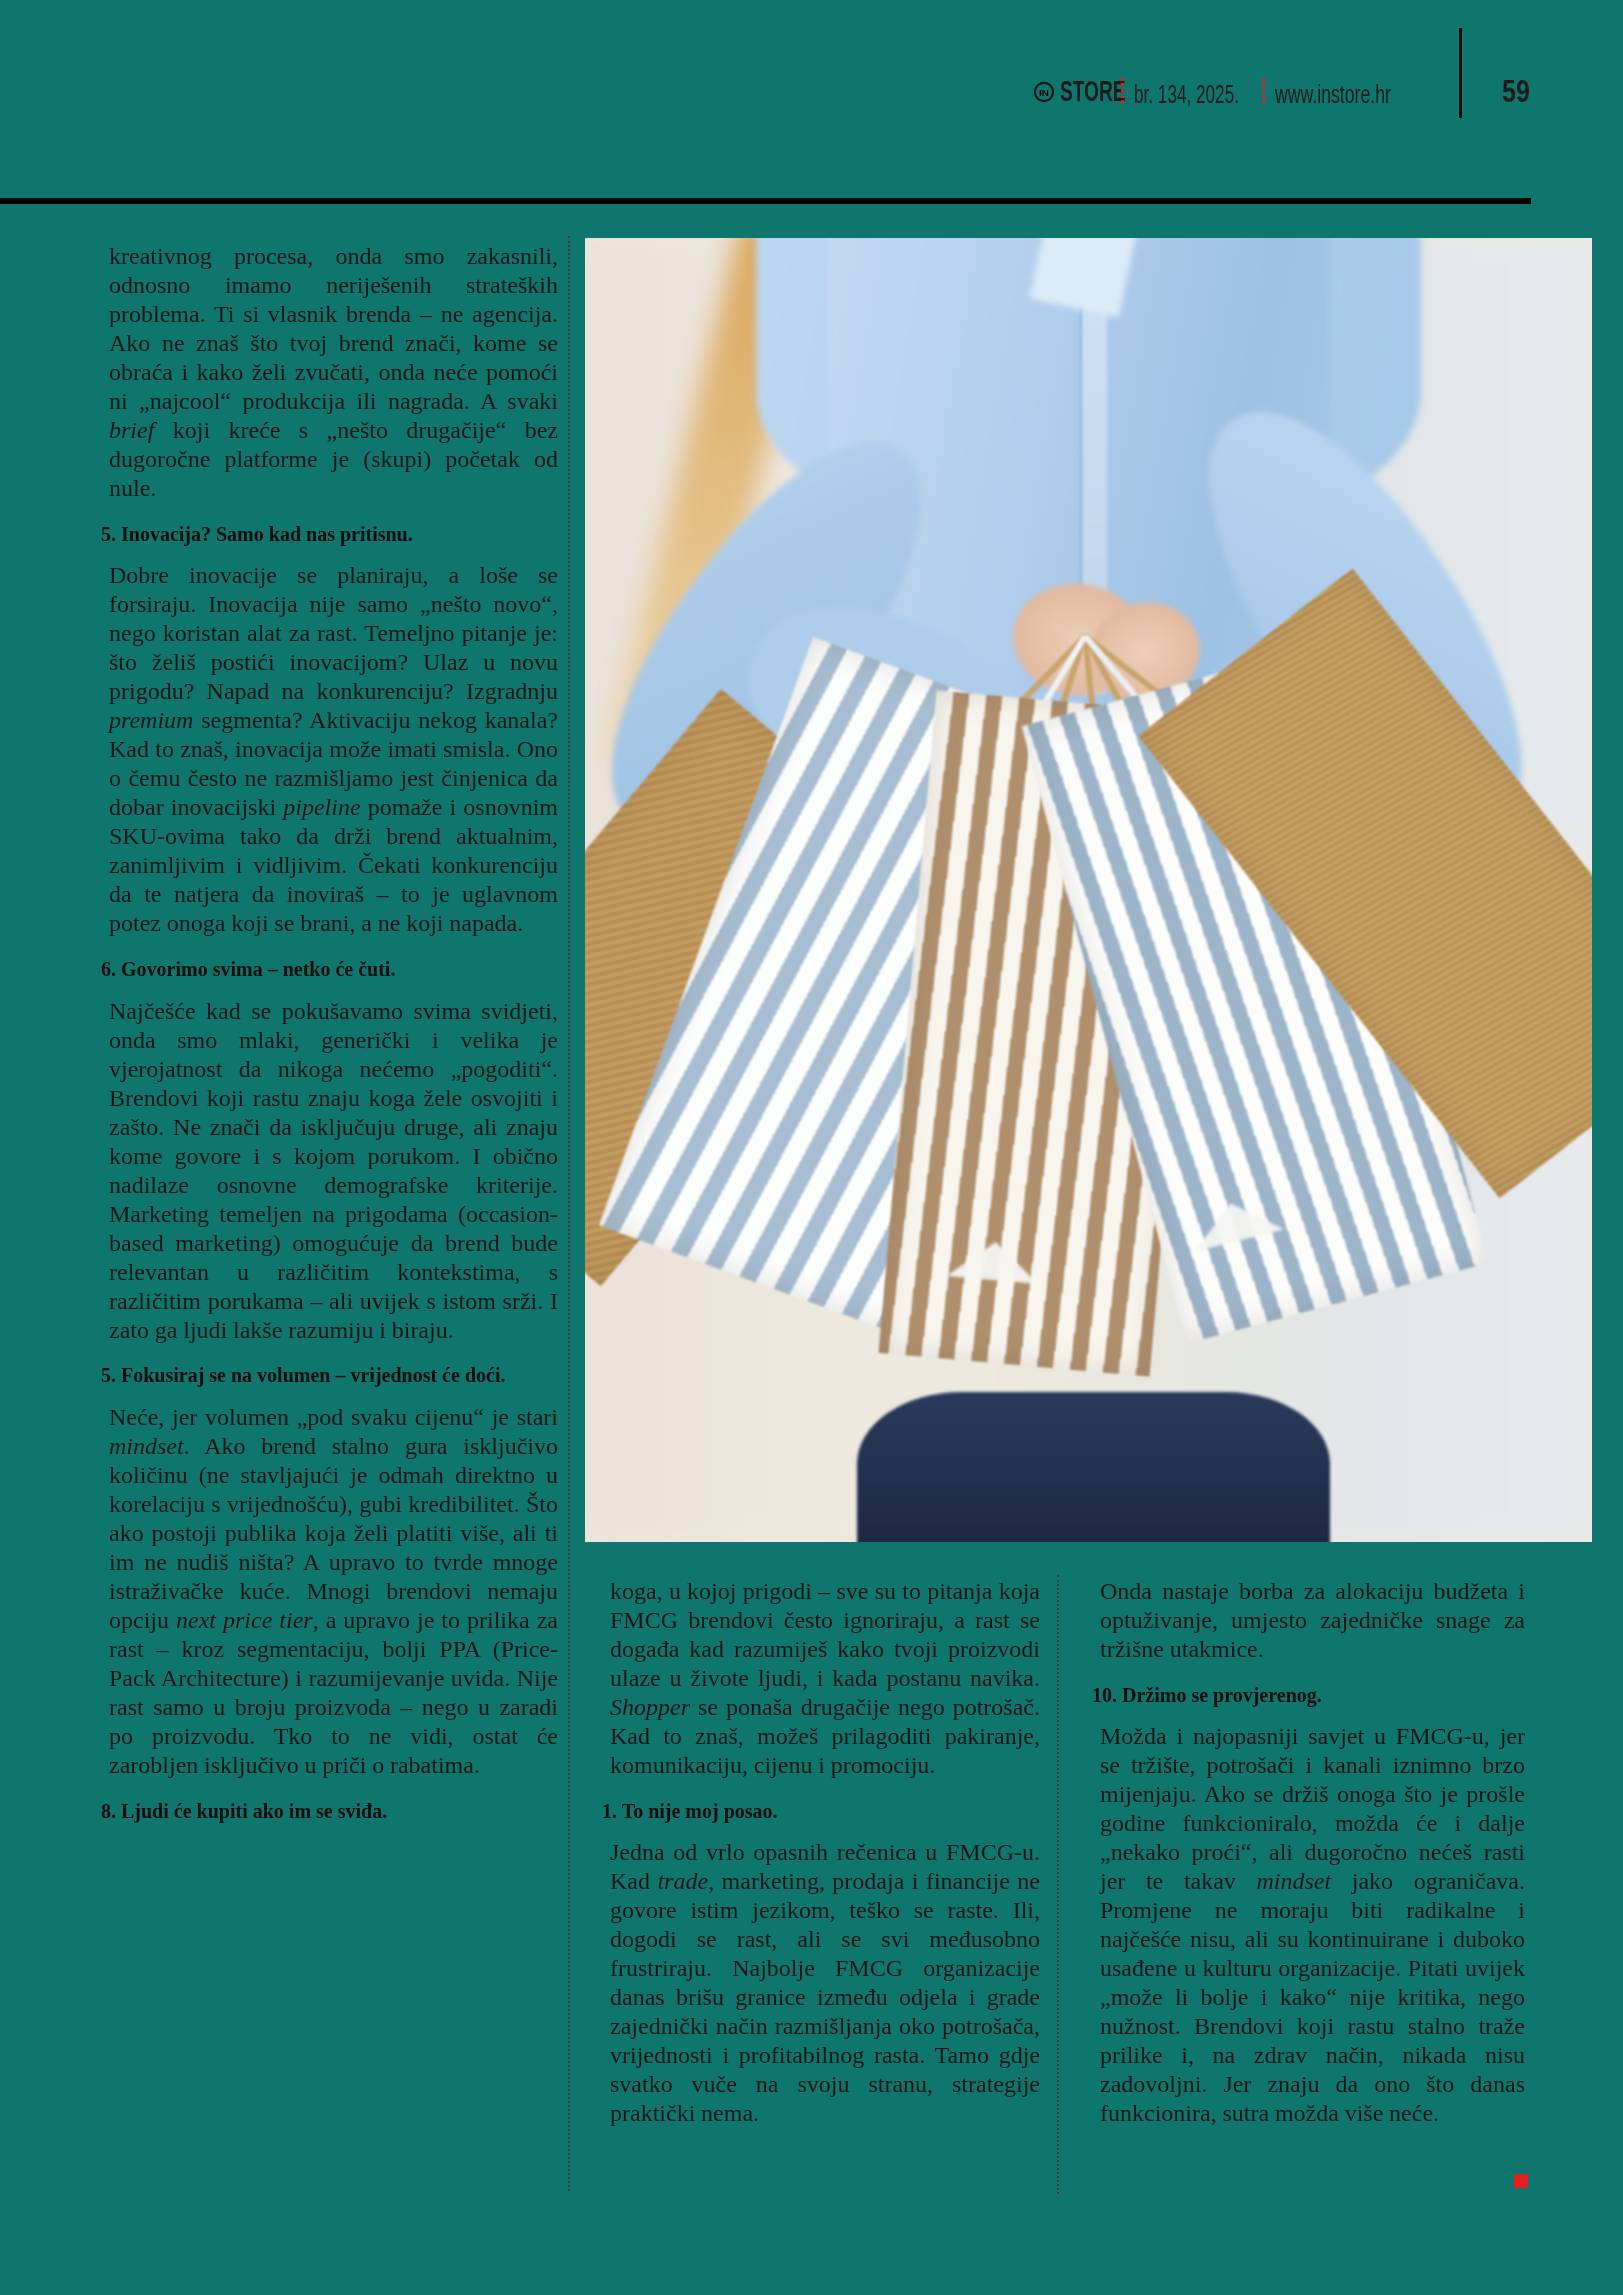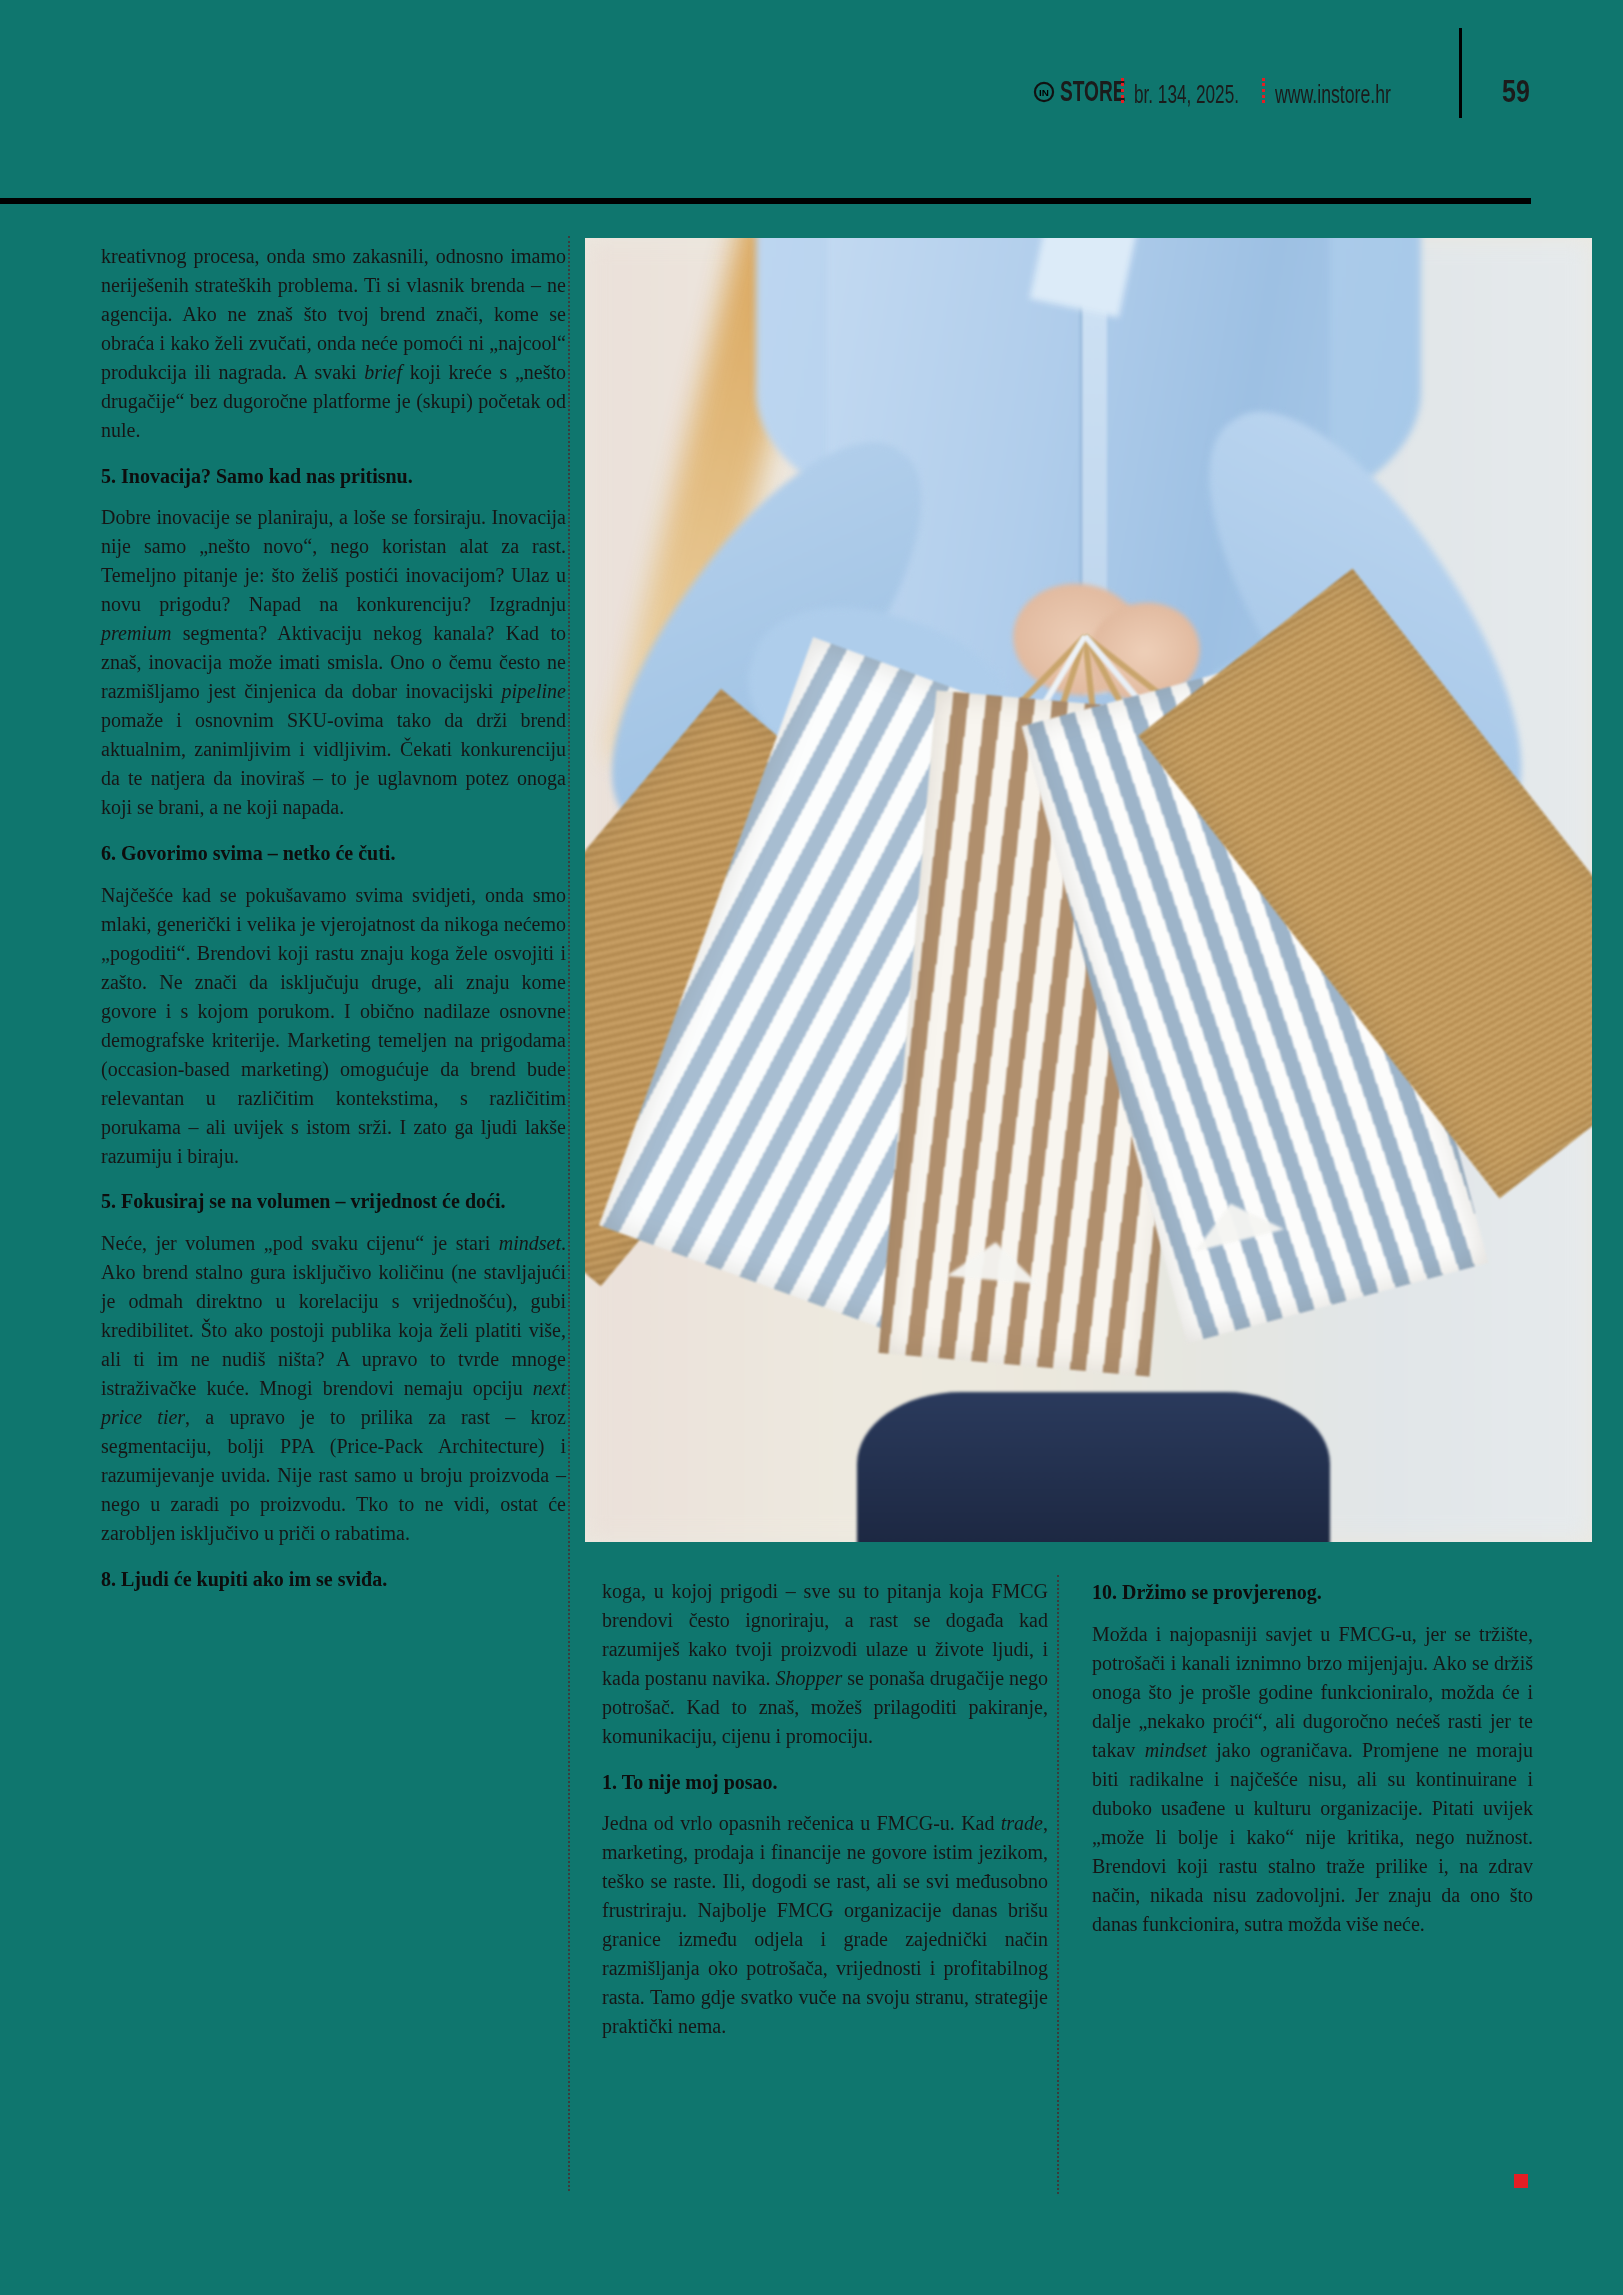--- a/index.html
+++ b/index.html
@@ -14,21 +14,21 @@
   .mag{left:1060px;top:75px;font-size:29px;font-weight:700;transform:scaleX(0.66);transform-origin:left top;letter-spacing:0px;}
   .issue{left:1134px;top:79px;font-size:26px;transform:scaleX(0.66);transform-origin:left top;}
   .site{left:1275px;top:79px;font-size:26px;transform:scaleX(0.68);transform-origin:left top;}
   .dotsep{position:absolute;width:0;height:25px;border-left:3.1px dotted #e31e24;top:78px;}
   .dotsep1{left:1121px;} .dotsep2{left:1262px;}
   .pgline{position:absolute;left:1459px;top:27.5px;width:3.1px;height:90px;background:#000;}
   .pagenum{left:1502px;top:73px;font-size:32px;font-weight:700;transform:scaleX(0.78);transform-origin:left top;}
 
   
   .col{position:absolute;color:#161616;text-align:justify;hyphens:auto;}
-  .col p{margin:0;font-size:20px;line-height:29px;word-spacing:-0.2px;}
+  .col p{margin:8px;font-size:24px;line-height:29px;word-spacing:-0.2px;}
   .col p.jlast{text-align-last:justify;}
   .col h3{margin:15.7px 0 12.6px 0;font-size:20px;line-height:30px;font-weight:700;color:#0d0d0d;
           padding-left:39px;text-indent:-39px;text-align:left;}
   .col > :first-child{margin-top:0;}
   .it{font-style:italic;}
   .col-left{left:101px;top:242px;width:465px;}
   .col-mid{left:602px;top:1577px;width:446px;}
   .col-right{left:1092px;top:1577px;width:441px;}
 
   .vdiv{position:absolute;width:0;border-left:2.4px dotted #3c3c3c;}
@@ -163,20 +163,21 @@
     <div class="fold fold2"></div>
   </figure>
 
   <section class="col col-mid">
       <p><span>koga, u kojoj prigodi – sve su to pitanja koja FMCG brendovi često ignoriraju, a rast se događa kad razumiješ kako tvoji proizvodi ulaze u živote ljudi, i kada postanu navika. </span><span class="it">Shopper</span><span> se ponaša drugačije nego potrošač. Kad to znaš, možeš prilagoditi pakiranje, komunikaciju, cijenu i promociju.</span></p>
       <h3>1. To nije moj posao.</h3>
       <p><span>Jedna od vrlo opasnih rečenica u FMCG-u. Kad </span><span class="it">trade</span><span>, marketing, prodaja i financije ne govore istim jezikom, teško se raste. Ili, dogodi se rast, ali se svi međusobno frustriraju. Najbolje FMCG organizacije danas brišu granice između odjela i grade zajednički način razmišljanja oko potrošača, vrijednosti i profitabilnog rasta. Tamo gdje svatko vuče na svoju stranu, strategije praktički nema.</span></p>
     </section>
   <div class="vdiv vdiv2"></div>
   <section class="col col-right">
+      <p><span>Onda nastaje borba za alokaciju budžeta i optuživanje, umjesto zajedničke snage za tržišne utakmice.</span></p>
       <h3>10. Držimo se provjerenog.</h3>
       <p><span>Možda i najopasniji savjet u FMCG-u, jer se tržište, potrošači i kanali iznimno brzo mijenjaju. Ako se držiš onoga što je prošle godine funkcioniralo, možda će i dalje „nekako proći“, ali dugoročno nećeš rasti jer te takav </span><span class="it">mindset</span><span> jako ograničava. Promjene ne moraju biti radikalne i najčešće nisu, ali su kontinuirane i duboko usađene u kulturu organizacije. Pitati uvijek „može li bolje i kako“ nije kritika, nego nužnost. Brendovi koji rastu stalno traže prilike i, na zdrav način, nikada nisu zadovoljni. Jer znaju da ono što danas funkcionira, sutra možda više neće.</span></p>
     </section>
 
   <div class="endmark" style="background: rgb(227, 30, 36);"></div>
 
 </div>
 
 
 </body></html>

